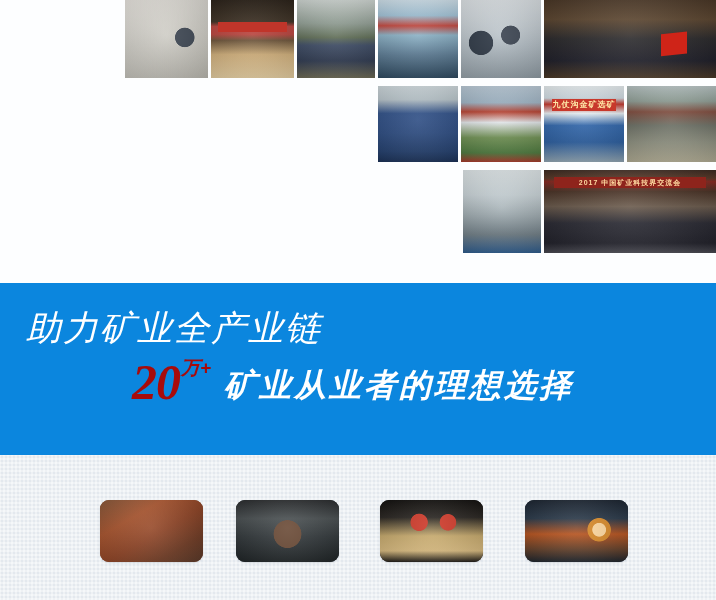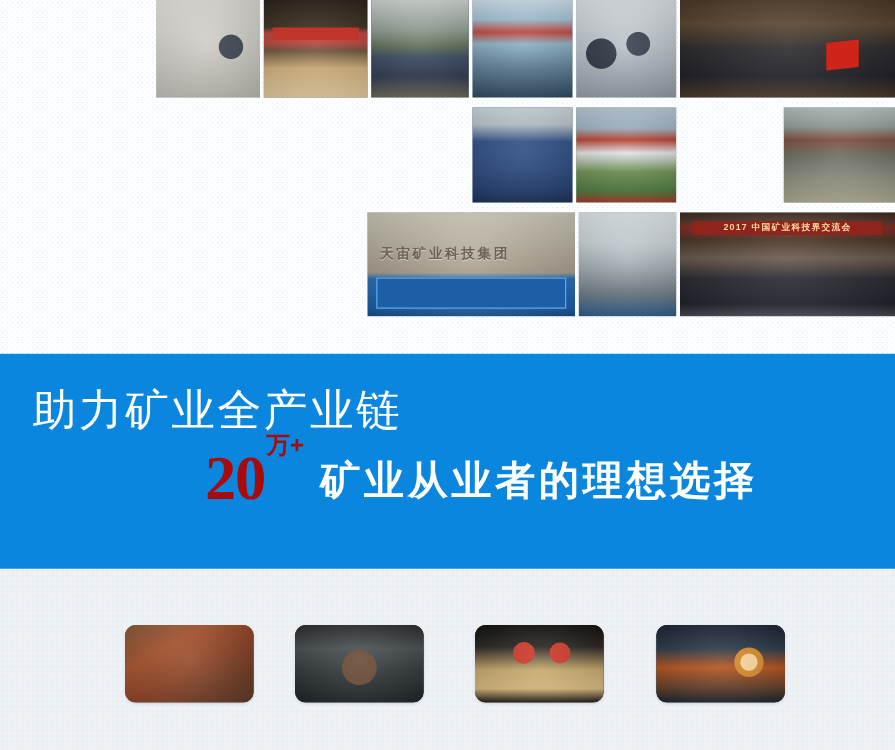--- a/index.html
+++ b/index.html
@@ -37,34 +37,35 @@
     position:absolute;
     overflow:hidden;
     background:#9aa6ae;
   }
   .tile .ph{ position:absolute; inset:0; }
 
   
   #banner{
     position:absolute; left:0; top:283px; width:716px; height:204px;
     background:#0b86de;
+    font-style:italic;
   }
   #banner .line1{
     position:absolute; left:26px; top:22px;
     color:#ffffff;
     font-size:35px;
     letter-spacing:2px;
     font-weight:400;
     white-space:nowrap;
     font-family:"Liberation Sans","DejaVu Sans",sans-serif;
   }
   #banner .line2{
-    position:absolute; left:164px; top:78px;
+    position:absolute; left:132px; top:78px;
     white-space:nowrap;
-    display:flex; align-items:center;
+    display:flex; align-items:flex-end;
   }
   #banner .num{
     color:#a80b0b;
     font-family:"Liberation Serif","DejaVu Serif",serif;
     font-size:50px;
     font-weight:700;
     line-height:42px;
     letter-spacing:-1px;
   }
   #banner .sup{
@@ -284,27 +285,26 @@
     <div class="tile" title="董事长办公室留影" style="left: 544px; top: 0px; width: 172px; height: 78px;">
       <div class="ph p-exec"></div>
       <div class="flag-cn"></div>
     </div>
     <div class="tile" title="员工合影" style="left: 378px; top: 86px; width: 80px; height: 76px;">
       <div class="ph p-group-blue"></div>
     </div>
     <div class="tile" title="西安天宙矿业科技户外活动" style="left: 461px; top: 86px; width: 80px; height: 76px;">
       <div class="ph p-rally"></div>
     </div>
+    <div class="tile" title="九仗沟金矿选矿" style="left: 544px; top: 86px; width: 80px; height: 76px;">
+      <div class="ph p-facade"></div>
+      <div class="facade-red">九仗沟金矿选矿</div>
+    </div>
     <div class="tile" title="安全帽作业队伍" style="left: 627px; top: 86px; width: 89px; height: 76px;">
       <div class="ph p-helmets"></div>
-    </div>
-    <div class="tile" title="天宙矿业科技集团" style="left: 294px; top: 170px; width: 166px; height: 83px;">
-      <div class="ph p-sign"></div>
-      <div class="sign-text">天宙矿业科技集团</div>
-      <div class="sign-sub"></div>
     </div>
     <div class="tile" title="生产一线" style="left: 463px; top: 170px; width: 78px; height: 83px;">
       <div class="ph p-portrait"></div>
     </div>
     <div class="tile" title="2017中国矿业科技大会交流会" style="left: 544px; top: 170px; width: 172px; height: 83px;">
       <div class="ph p-assembly"></div>
       <div class="assembly-red">2017 中国矿业科技界交流会</div>
     </div>
   </div>
 

